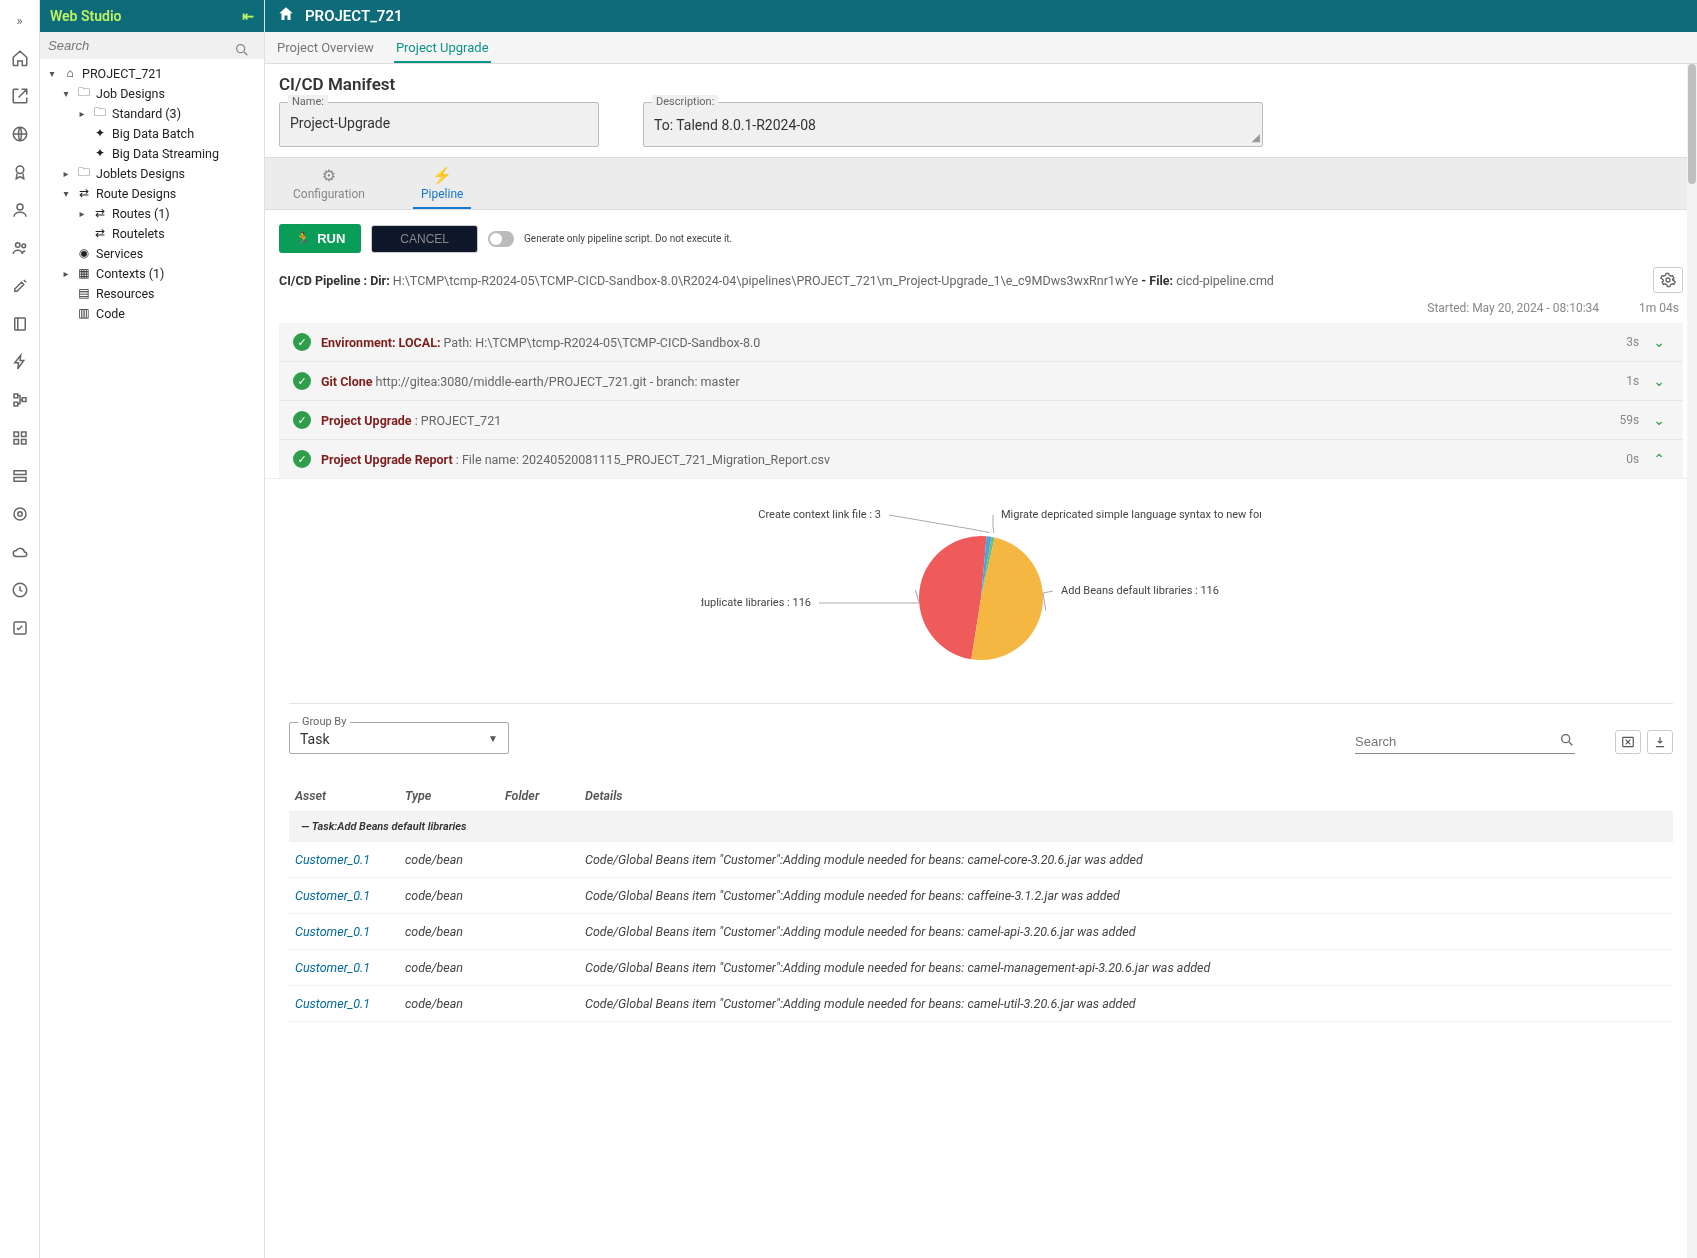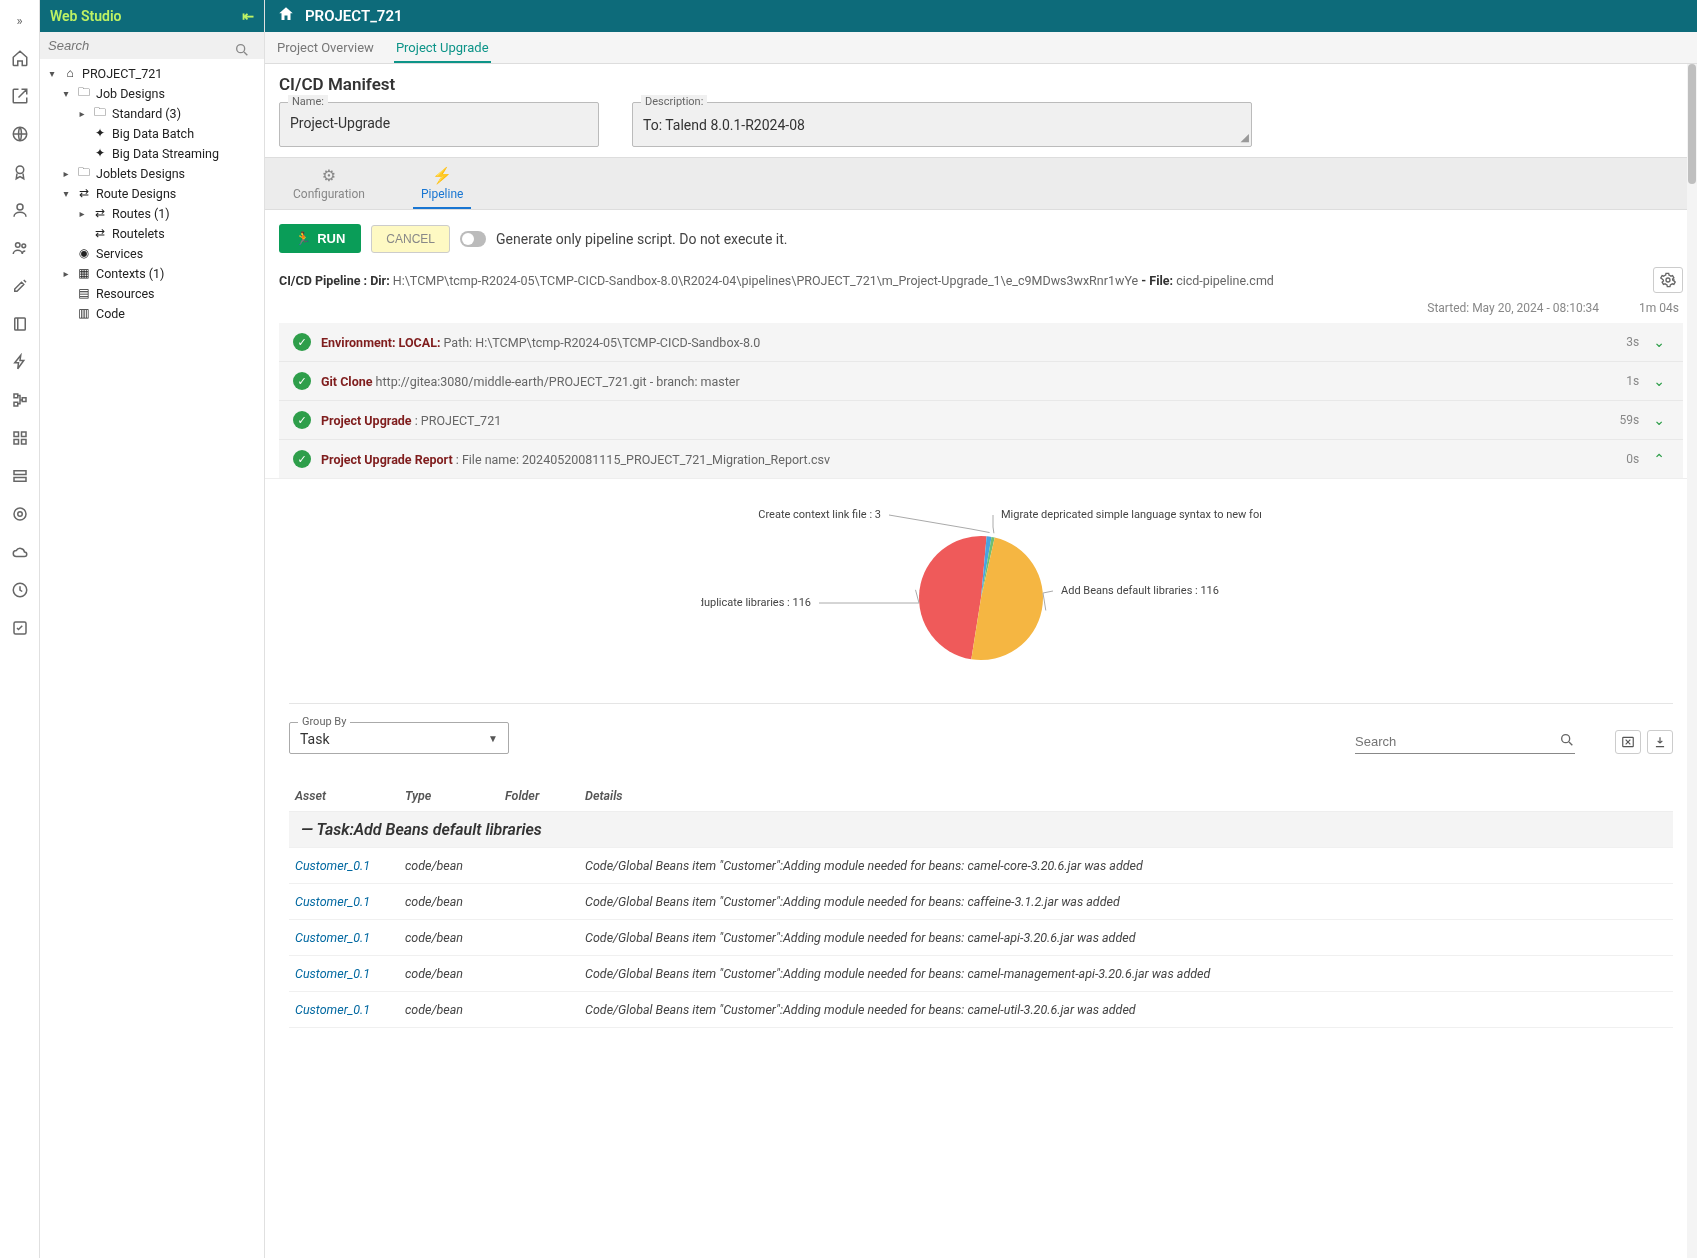--- a/index.html
+++ b/index.html
@@ -29,40 +29,40 @@
 .main { flex: 1; display: flex; flex-direction: column; overflow: hidden; }
 .main-header { background: #0d6b7a; color: #fff; height: 32px; display: flex; align-items: center; padding: 0 12px; gap: 10px; font-size: 15px; font-weight: 600; }
 .tabs-row { height: 32px; background: #f5f5f5; border-bottom: 1px solid #ddd; display: flex; align-items: flex-end; padding: 0 10px; gap: 18px; font-size: 13px; }
 .tab { padding: 6px 2px; color: #777; cursor: pointer; border-bottom: 2px solid transparent; }
 .tab.active { color: #0d9488; border-bottom-color: #0d9488; }
 
 .content { flex: 1; overflow-y: auto; padding: 0; position: relative; }
 
 .section-title { font-size: 17px; font-weight: 600; color: #333; padding: 10px 14px 8px; }
 
-.info-boxes { display: flex; gap: 33px; padding: 0 14px 10px; }
+.info-boxes { display: flex; gap: 44px; padding: 0 14px 10px; }
 .fieldset { position: relative; border: 1px solid #bbb; border-radius: 2px; padding: 12px 10px 10px; background: #f0f0f0; flex: 0 0 auto; }
 .fieldset.name-box { width: 320px; }
 .fieldset.desc-box { flex: 1; background: #f0f0f0; max-width: 620px; }
 .fieldset-label { position: absolute; top: -8px; left: 8px; background: #f0f0f0; padding: 0 4px; font-size: 11px; color: #666; }
 .fieldset-value { font-size: 14px; color: #333; }
 .desc-box .fieldset-value { line-height: 1.5; }
 .resize-handle { position: absolute; right: 2px; bottom: 2px; color: #999; font-size: 11px; pointer-events: none; }
 
 .subtabs { background: #ececec; border-top: 1px solid #ddd; border-bottom: 1px solid #ddd; display: flex; padding: 6px 20px 0; gap: 40px; }
 .subtab { display: flex; flex-direction: column; align-items: center; padding: 2px 8px 6px; cursor: pointer; font-size: 12px; color: #888; border-bottom: 2px solid transparent; }
 .subtab.active { color: #1976d2; border-bottom-color: #1976d2; }
 .subtab-ico { font-size: 16px; margin-bottom: 2px; }
 
 .run-row { display: flex; align-items: center; gap: 10px; padding: 14px; }
 .btn-run { background: #0a9d58; color: #fff; border: none; border-radius: 3px; padding: 7px 16px; font-weight: 700; font-size: 13px; display: flex; align-items: center; gap: 6px; cursor: pointer; }
-.btn-cancel { background: #fef9c3; color: #888; border: 1px solid #ccc; border-radius: 3px; padding: 6px 14px; font-size: 12px; cursor: pointer; }
+.btn-cancel { background: #0f172a; color: #888; border: 1px solid #ccc; border-radius: 3px; padding: 6px 28px; font-size: 12px; cursor: pointer; }
 .toggle-pill { width: 26px; height: 16px; background: #bbb; border-radius: 10px; position: relative; }
 .toggle-pill::after { content:""; position:absolute; left:2px; top:2px; width:12px; height:12px; background:#fff; border-radius:50%; }
-.gen-text { font-size: 14px; color: #444; text-align: right; }
+.gen-text { font-size: 10px; color: #444; text-align: right; }
 
 .pipe-info { padding: 0 14px 6px; font-size: 12.5px; color: #666; display:flex; justify-content: space-between; align-items: center; }
 .pipe-info b { color: #333; }
 .gear-btn { border: 1px solid #ccc; border-radius: 3px; width: 30px; height: 26px; display:flex; align-items:center; justify-content:center; cursor:pointer; background:#fff; }
 
 .started-row { text-align: right; padding: 2px 18px 8px; font-size: 12px; color: #888; display:flex; justify-content:flex-end; gap: 40px; }
 
 .steps { padding: 0 14px; }
 .step { background: #f5f5f5; border-top: 1px solid #e8e8e8; display: flex; align-items: center; padding: 10px 14px; gap: 10px; font-size: 12.5px; }
 .step:first-child { border-top: none; }
@@ -82,21 +82,21 @@
 .groupby-val { font-size: 14px; }
 .gb-arrow { position:absolute; right:10px; top:10px; color:#555; font-size:10px; }
 .tbl-search { position: relative; width: 220px; border-bottom: 1px solid #888; }
 .tbl-search input { border:none; outline:none; width:100%; font-size:13px; padding: 4px 0; }
 .tbl-icons { display:flex; gap:6px; margin-left: 40px; }
 .tbl-icon-btn { border:1px solid #ccc; border-radius:3px; width:26px; height:24px; display:flex; align-items:center; justify-content:center; cursor:pointer; color:#555; background:#fff; font-size:14px; }
 
 .rpt-table { width: 100%; border-collapse: collapse; margin-top: 20px; font-size: 12.5px; font-style: italic; }
 .rpt-table th { text-align: left; padding: 8px 6px; color: #555; font-weight: 600; border-bottom: 1px solid #eee; }
 .rpt-table td { padding: 10px 6px; border-bottom: 1px solid #f0f0f0; color: #444; vertical-align: top; }
-.group-row td { background: #f4f4f4; font-weight: 600; font-size: 16px; color: #333; padding: 8px 12px; }
+.group-row td { background: #f4f4f4; font-weight: 600; font-size: 11px; color: #333; padding: 8px 12px; }
 .asset-link { color: #0369a1; text-decoration: none; }
 
 .col-asset { width: 110px; }
 .col-type { width: 100px; }
 .col-folder { width: 80px; }
 
 .scroll-track { position:absolute; right:0; top:0; bottom:0; width:10px; background:#f4f4f4; }
 .scroll-thumb { position:absolute; right:1px; top:0; width:8px; height:120px; background:#bfbfbf; border-radius:4px; }
 </style>
 </head>

